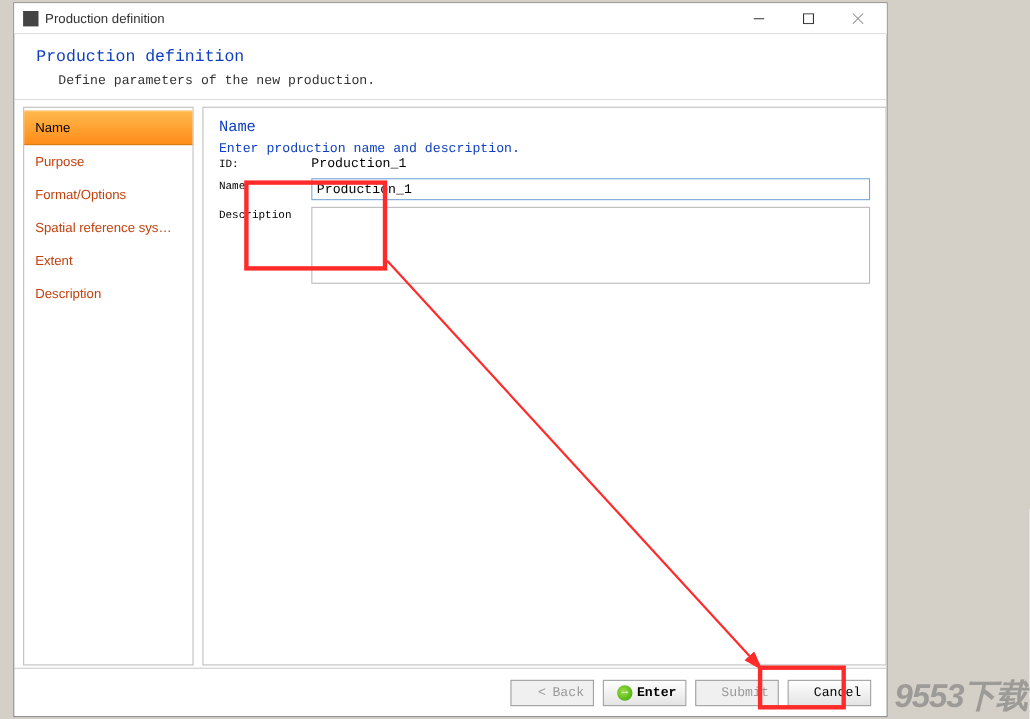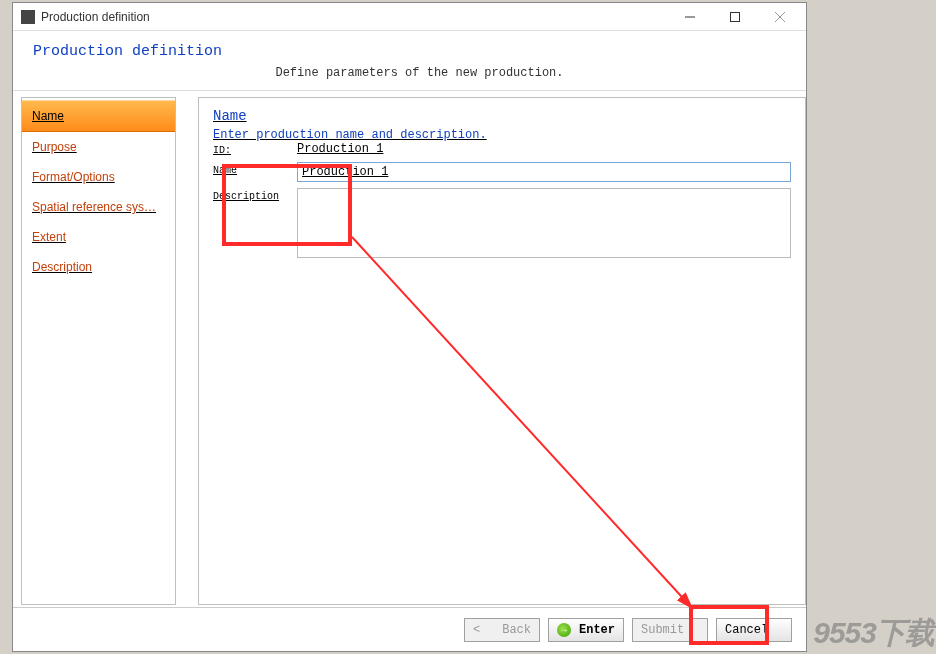--- a/index.html
+++ b/index.html
@@ -62,30 +62,28 @@
       color: #1040c0;
       font-size: 15px;
       font-family: "Courier New", monospace;
       margin-bottom: 6px;
     }
     .header-sub {
       color: #333;
       font-size: 12px;
       font-family: "Courier New", monospace;
       margin-left: 20px;
-      text-align: center;
     }
     
     .body {
       flex: 1;
       display: flex;
       padding: 6px 0 2px 8px;
-      gap: 22px;
+      gap: 8px;
       min-height: 0;
-      text-decoration: underline;
     }
     .sidebar {
       width: 155px;
       background: #ffffff;
       border: 1px solid #bfbfbf;
       display: flex;
       flex-direction: column;
       padding-top: 2px;
     }
     .sidebar-item {
@@ -171,21 +169,21 @@
     .btn {
       min-width: 76px;
       height: 24px;
       background: linear-gradient(to bottom, #fefefe, #e4e4e4);
       border: 1px solid #a0a0a0;
       cursor: pointer;
       font-family: "Courier New", monospace;
       font-size: 12px;
       display: inline-flex;
       align-items: center;
-      justify-content: space-between;
+      justify-content: flex-end;
       gap: 4px;
       padding: 0 8px;
     }
     .btn:disabled {
       color: #999;
       cursor: default;
       background: #f0f0f0;
     }
     .btn .arrow-left::before { content: "<"; margin-right: 2px; }
     .next-icon {

